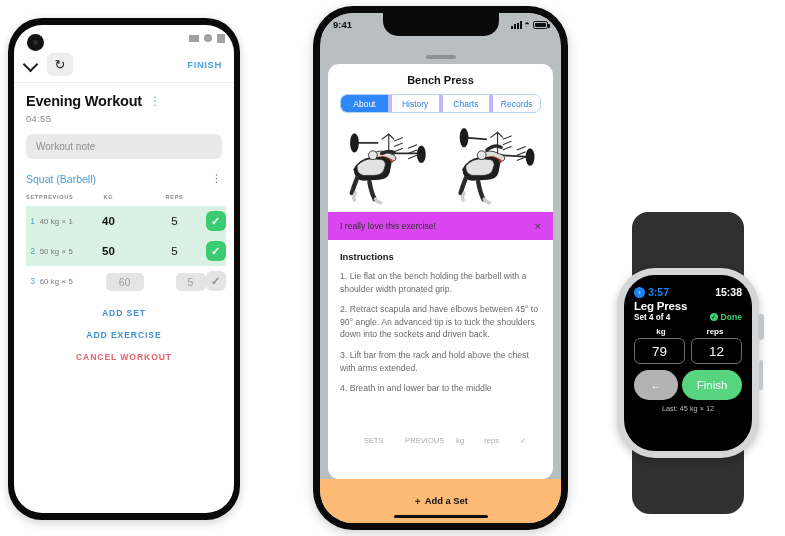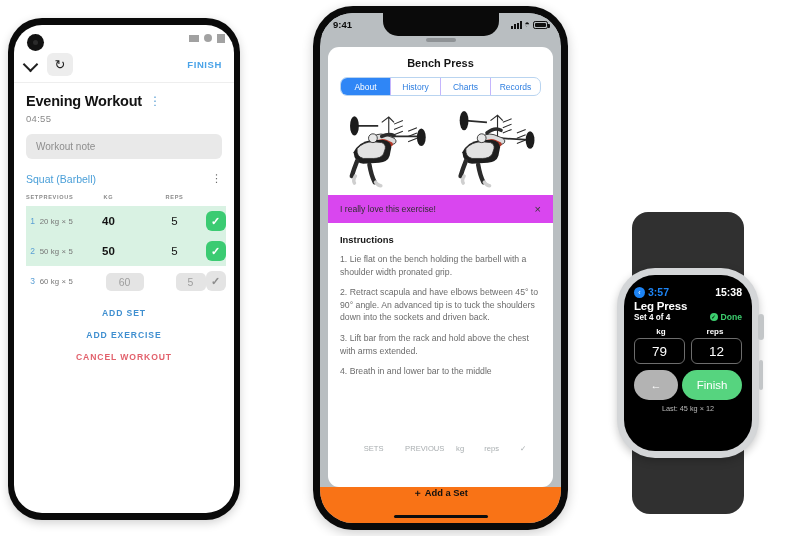--- a/index.html
+++ b/index.html
@@ -143,37 +143,37 @@
   .ip-right { margin-left:auto; display:flex; align-items:flex-end; gap:3px; }
   .bars { display:flex; align-items:flex-end; gap:1px; height:8px; }
   .bars i { width:2px; background:#101010; display:block; }
   .bars i:nth-child(1){height:3px} .bars i:nth-child(2){height:5px}
   .bars i:nth-child(3){height:6.5px} .bars i:nth-child(4){height:8px}
   .wifi { font-size:9px; color:#101010; line-height:1; }
   .batt { width:15px;height:8px;border:1.2px solid #101010;border-radius:2.2px;position:relative; }
   .batt::after{content:"";position:absolute;left:1px;top:1px;right:1px;bottom:1px;background:#101010;border-radius:1px;}
   .batt::before{content:"";position:absolute;right:-3px;top:2.2px;width:1.6px;height:3.5px;background:#101010;border-radius:0 1px 1px 0;}
 
-  #ip-sheet-wrap { flex:1; position:relative; padding:2px 8px 0 8px; }
+  #ip-sheet-wrap { flex:1; position:relative; padding:19px 8px 0 8px; }
   .grabber {
     width:30px;height:4px;border-radius:3px;background:#8e9295;
     margin:0 auto 5px auto;
   }
   #ip-sheet {
     background:#ffffff; border-radius:11px; height:calc(100% - 9px);
     overflow:hidden; display:flex; flex-direction:column;
   }
   .sheet-title { text-align:center; font-size:11px; font-weight:700; color:#151515; padding:10px 0 8px 0;}
   .seg {
     display:flex; margin:0 12px 8px 12px; border:1px solid #b9d4f0;
     border-radius:7px; overflow:hidden; height:19px;
   }
   .seg div {
     flex:1; display:flex;align-items:center;justify-content:center;
-    font-size:8.5px;color:#2f7fe0; border-right:1px solid #c4b5fd;
+    font-size:8.5px;color:#2f7fe0; border-right:4px solid #c4b5fd;
   }
   .seg div:last-child{border-right:none;}
   .seg div.active{ background:#2f86f6; color:#fff; font-weight:400;}
 
   .ex-imgs { display:flex; justify-content:space-around; padding:2px 6px 4px 6px; }
   .bench-fig { width:88px; height:82px; }
   .note-banner {
     background:#d946ef; margin: 3px 0 0 0; padding: 8px 12px;
     display:flex; align-items:center; font-size:8.6px; color:#2f2f2f;
   }
@@ -184,22 +184,22 @@
   .instr p { font-size:8.7px; color:#6b6b6b; line-height:1.45; margin-bottom:8px;}
 
   .ghost-row {
     position:absolute; left:8px; right:8px; bottom:32px; height:13px;
     display:flex; align-items:center; padding:0 14px;
     font-size:7.6px; color:#9aa0a3; opacity:.85; overflow:hidden;
   }
   .ghost-row span:nth-child(1){ flex:2; }
   .ghost-row span { flex:1; text-align:center; }
   #ip-bottom {
-    flex:none; height:36px; background:#f97316;
-    display:flex; align-items:flex-start; justify-content:center;
+    flex:none; height:44px; background:#fdba74;
+    display:flex; align-items:center; justify-content:center;
     position:relative;
   }
   .addset { font-size:9.4px; font-weight:700; color:#101010; }
   .homebar {
     position:absolute; bottom:5px; left:50%; transform:translateX(-50%);
     width:94px;height:3.4px;border-radius:3px;background:#0d0d0d;
   }
 
   
   #watch { position:absolute; left:603px; top:196px; width:170px; height:332px; }
@@ -310,21 +310,21 @@
               <th class="c-set">SET</th>
               <th class="c-prev">PREVIOUS</th>
               <th class="c-kg">KG</th>
               <th class="c-reps">REPS</th>
               <th class="c-chk"></th>
             </tr>
           </thead>
           <tbody>
             <tr class="done">
               <td class="c-setn">1</td>
-              <td class="c-prevv">20 kg × 5</td>
+              <td class="c-prevv">40 kg × 1</td>
               <td class="c-val">40</td>
               <td class="c-reps-v">5</td>
               <td>
                 <span class="chk">✓</span>
               </td>
             </tr>
             <tr class="done">
               <td class="c-setn">2</td>
               <td class="c-prevv">50 kg × 5</td>
               <td class="c-val">50</td>

